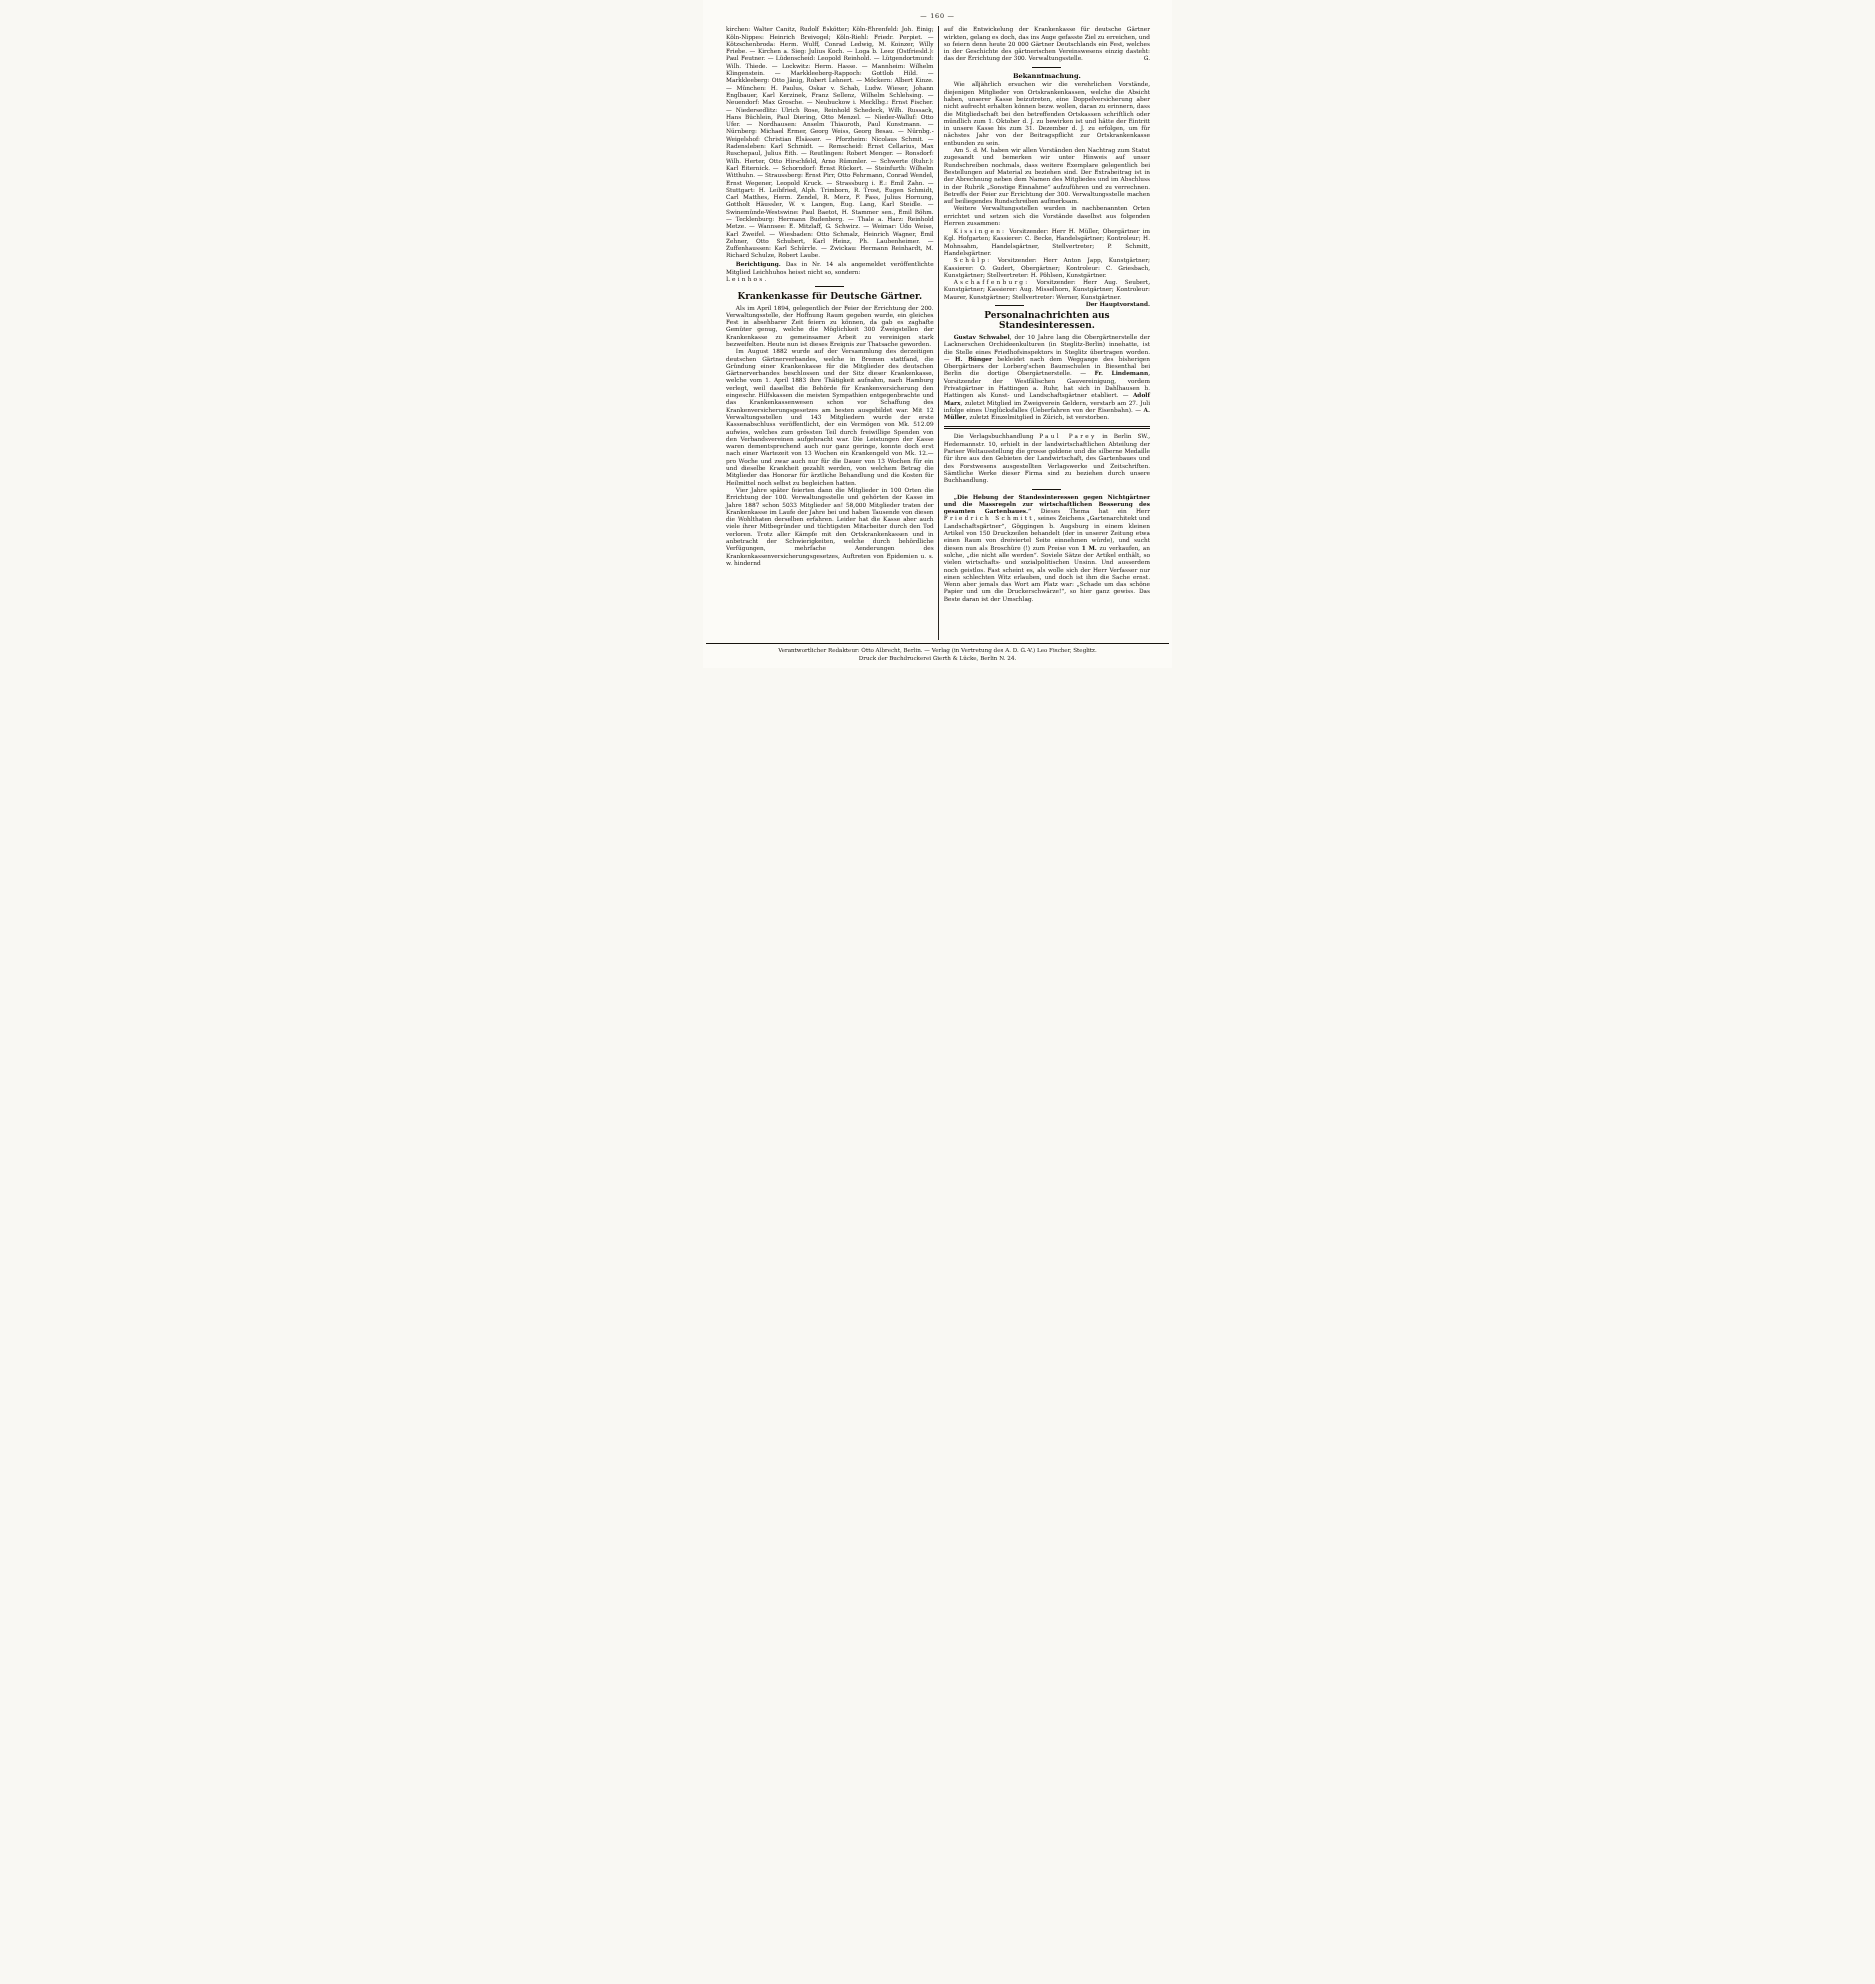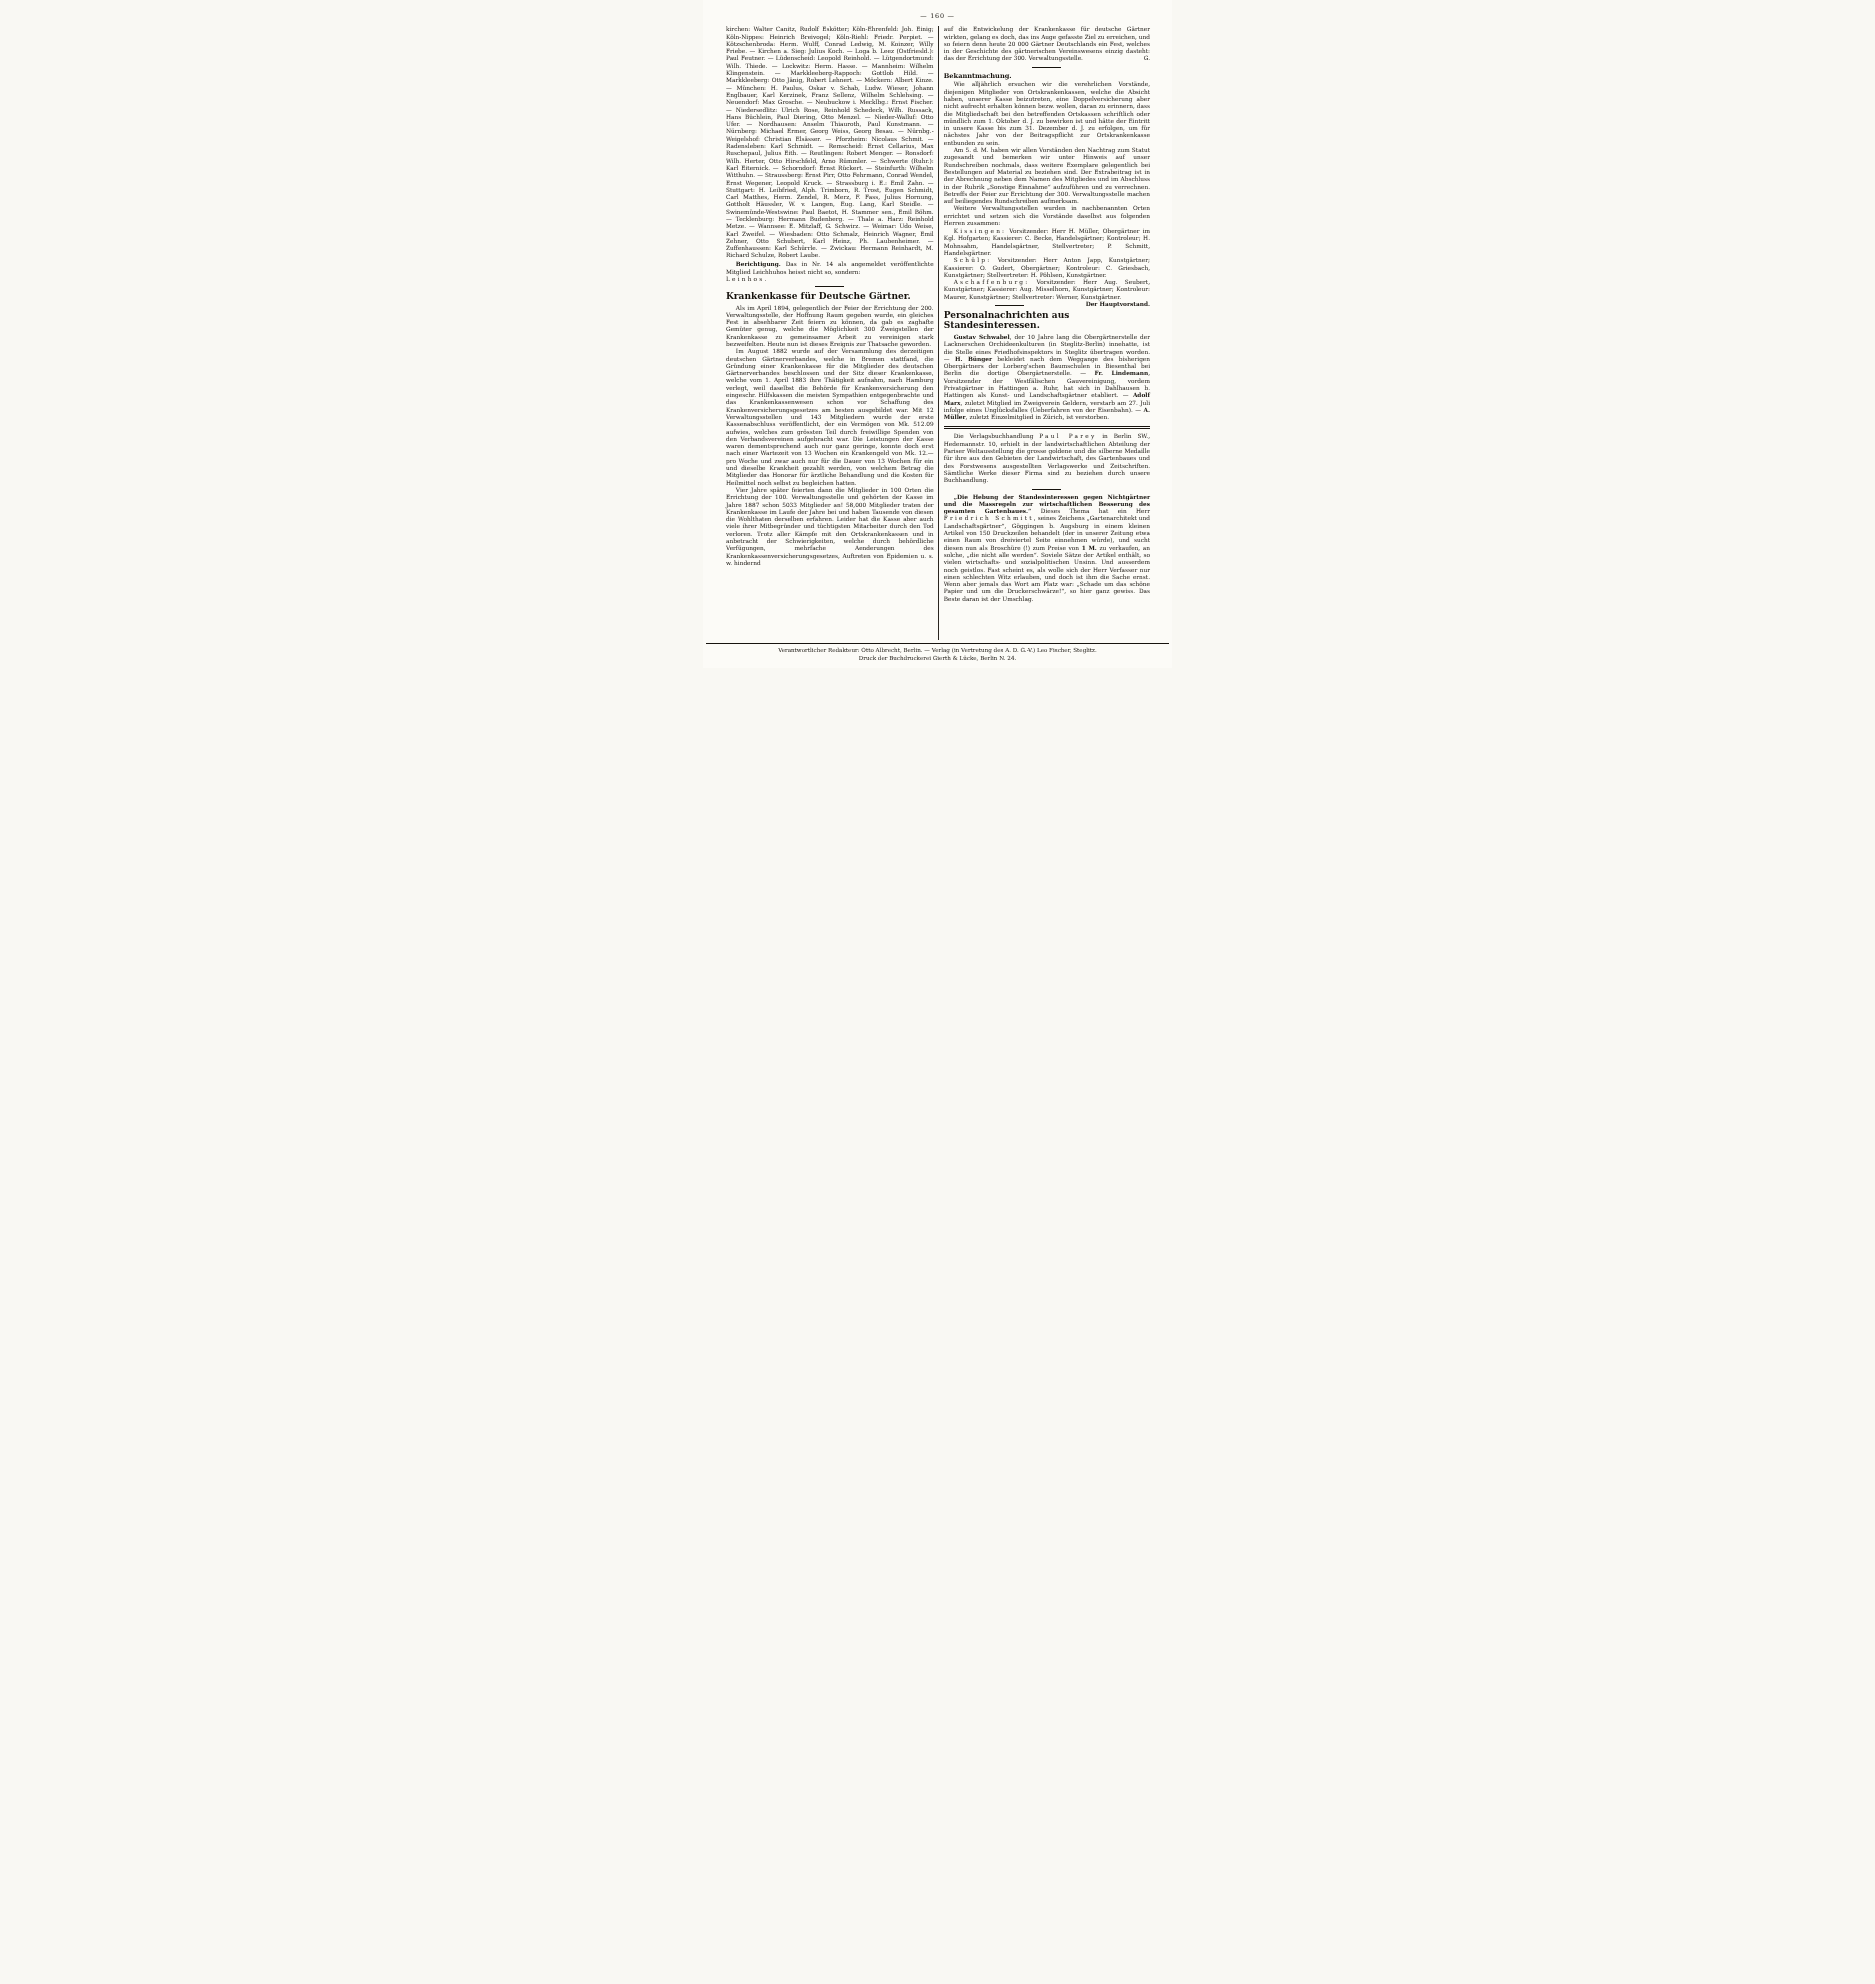--- a/index.html
+++ b/index.html
@@ -34,25 +34,25 @@
   .spaced-name { font-size: 5.8px; letter-spacing: 0.38em; margin: 0 0 0.8px 0; }
   .rule-short {
     width: 29px; border: 0; border-top: 0.9px solid #17130e;
     margin: 4px auto 4px auto;
   }
   .rule-double {
     border: 0; border-top: 1.8px solid #17130e; border-bottom: 0.7px solid #17130e;
     height: 1.2px; margin: 4.8px 0 4px 0;
   }
   .article-title {
-    font-size: 9px; font-weight: bold; text-align: left;
+    font-size: 9px; font-weight: bold; text-align: center;
     margin: 2.4px 0 3.2px 0; line-height: 1.15;
   }
   .section-title {
-    font-size: 6.6px; font-weight: bold; text-align: left;
+    font-size: 6.6px; font-weight: bold; text-align: center;
     margin: 0.8px 0 1.6px 0;
   }
   .footer { margin-top: auto; padding: 0 3.2px; }
   .footer-rule { border: 0; border-top: 1.6px solid #17130e; margin: 2.4px 0 3.6px 0; }
   .footer-line { text-align: center; font-size: 5.6px; line-height: 1.35; }
   p { margin: 0; }
   .gap-after { margin-bottom: 0.8px; }
 </style>
 </head>
 <body>

